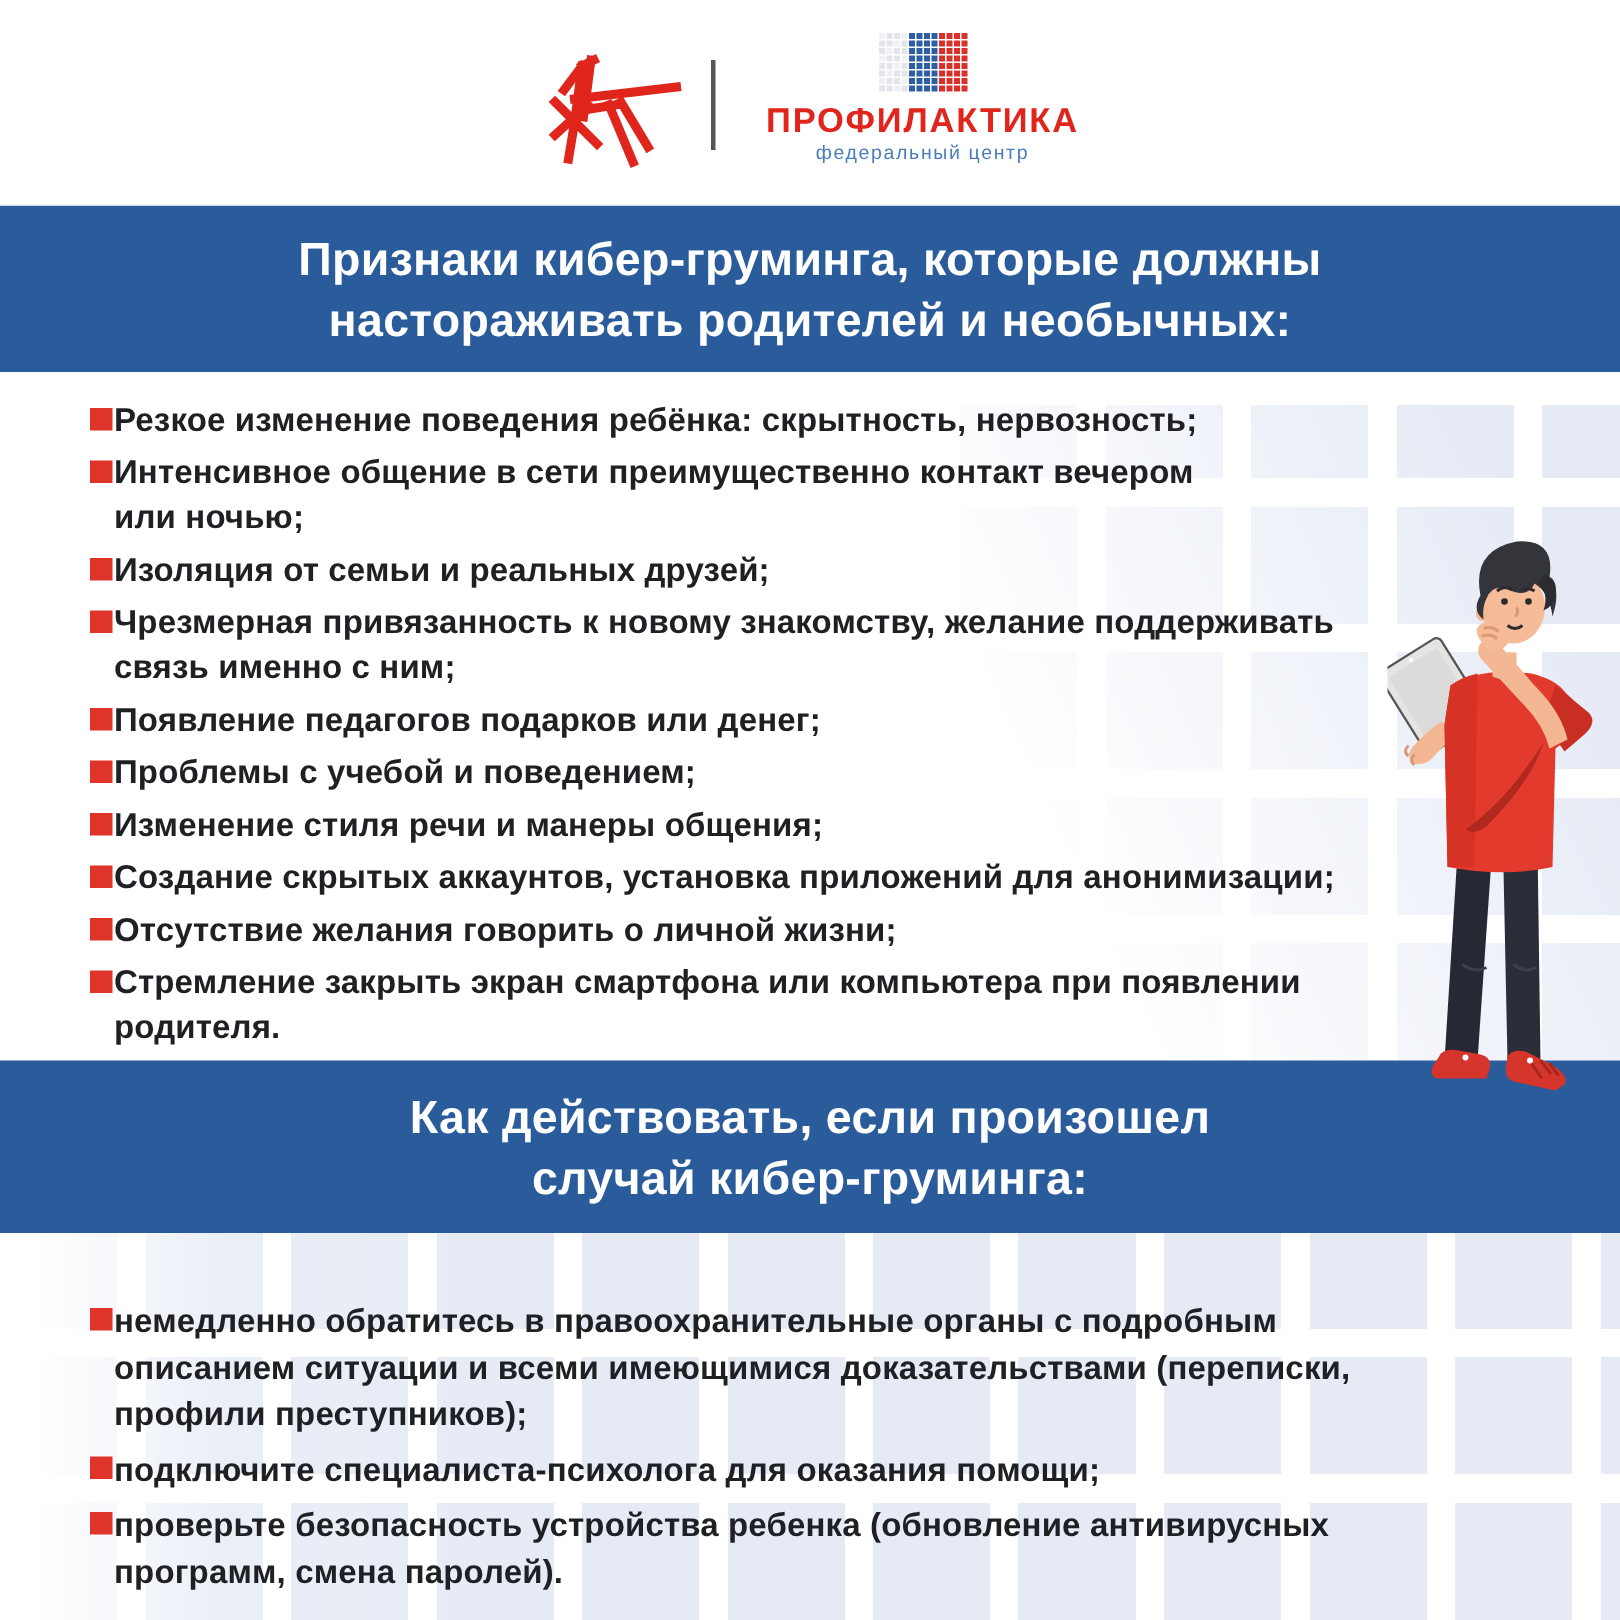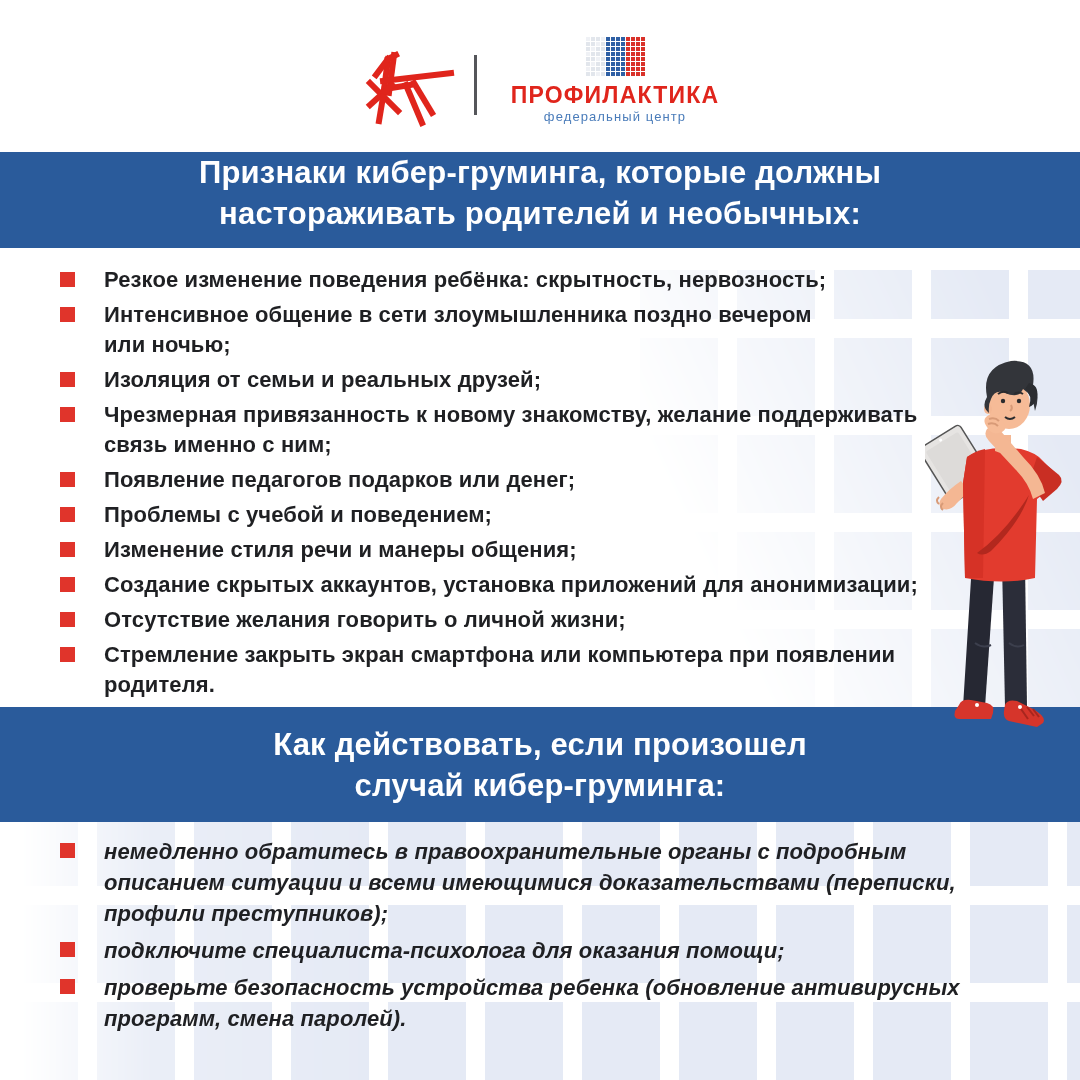--- a/index.html
+++ b/index.html
@@ -27,43 +27,43 @@
   .pattern-top-right{left:640px;top:270px;width:440px;height:437px;
     -webkit-mask-image:linear-gradient(245deg,#000 15%,rgba(0,0,0,.55) 45%,transparent 80%);
     mask-image:linear-gradient(245deg,#000 15%,rgba(0,0,0,.55) 45%,transparent 80%);
   }
   .pattern-bottom{left:0;top:822px;width:1080px;height:258px;
     -webkit-mask-image:linear-gradient(to right,transparent 2%,rgba(0,0,0,.8) 14%,#000 35%);
     mask-image:linear-gradient(to right,transparent 2%,rgba(0,0,0,.8) 14%,#000 35%);
   }
 
   
-  .header{position:absolute;left:0;top:15px;width:1080px;height:137px;background:#fff;z-index:3;}
+  .header{position:absolute;left:0;top:0;width:1080px;height:137px;background:#fff;z-index:3;}
   .brand-mark{position:absolute;left:358px;top:30px;width:100px;height:82px;}
   .divider{position:absolute;left:474px;top:40px;width:3px;height:60px;background:#55565a;}
   .logo-block{position:absolute;left:505px;top:20px;width:220px;text-align:center;}
   .logo-grid{display:grid;grid-template-columns:repeat(12,4px);grid-auto-rows:4px;gap:1px;
     width:59px;margin:2px auto 6px auto;}
   .logo-grid i{display:block;width:4px;height:4px;}
   .logo-title{font-size:23px;font-weight:700;color:var(--logo-red);letter-spacing:1.2px;line-height:26px;}
   .logo-subtitle{font-size:13px;font-weight:400;color:var(--logo-blue);letter-spacing:1.1px;line-height:18px;}
 
   
   .banner{position:absolute;left:0;width:1080px;background:var(--banner-blue);
     display:flex;align-items:center;justify-content:center;z-index:1;}
   .banner-1{top:137px;height:111px;}
   .banner-2{top:707px;height:115px;}
   .banner h2{color:#fff;font-size:31px;line-height:41px;font-weight:700;
     text-align:center;white-space:pre-line;letter-spacing:.2px;}
 
   
   .list{position:absolute;left:60px;z-index:2;}
   .list-1{top:265px;width:940px;}
-  .list-2{top:836px;width:980px;font-style:italic;}
-  .li{position:relative;padding-left:44px;margin-bottom:5px;}
+  .list-2{top:865px;width:980px;}
+  .li{position:relative;padding-left:16px;margin-bottom:5px;}
   .list-2 .li{margin-bottom:6px;}
   .li-text{display:block;font-size:22px;font-weight:700;color:var(--text-dark);
     line-height:30px;white-space:pre-line;letter-spacing:.1px;}
   .list-2 .li-text{line-height:31px;}
   .bullet{position:absolute;left:0;top:7px;width:15px;height:15px;background:var(--accent-red);}
 
   
   .man{position:absolute;left:925px;top:353px;width:155px;height:377px;z-index:2;}
 </style>
 </head>
@@ -198,21 +198,21 @@
 настораживать родителей и необычных:</h2>
   </section>
 
   <div class="list list-1">
       <div class="li">
         <span class="bullet"></span>
         <span class="li-text">Резкое изменение поведения ребёнка: скрытность, нервозность;</span>
       </div>
       <div class="li">
         <span class="bullet"></span>
-        <span class="li-text">Интенсивное общение в сети злоумышленника поздно вечером
+        <span class="li-text">Интенсивное общение в сети преимущественно контакт вечером
 или ночью;</span>
       </div>
       <div class="li">
         <span class="bullet"></span>
         <span class="li-text">Изоляция от семьи и реальных друзей;</span>
       </div>
       <div class="li">
         <span class="bullet"></span>
         <span class="li-text">Чрезмерная привязанность к новому знакомству, желание поддерживать
 связь именно с ним;</span>

